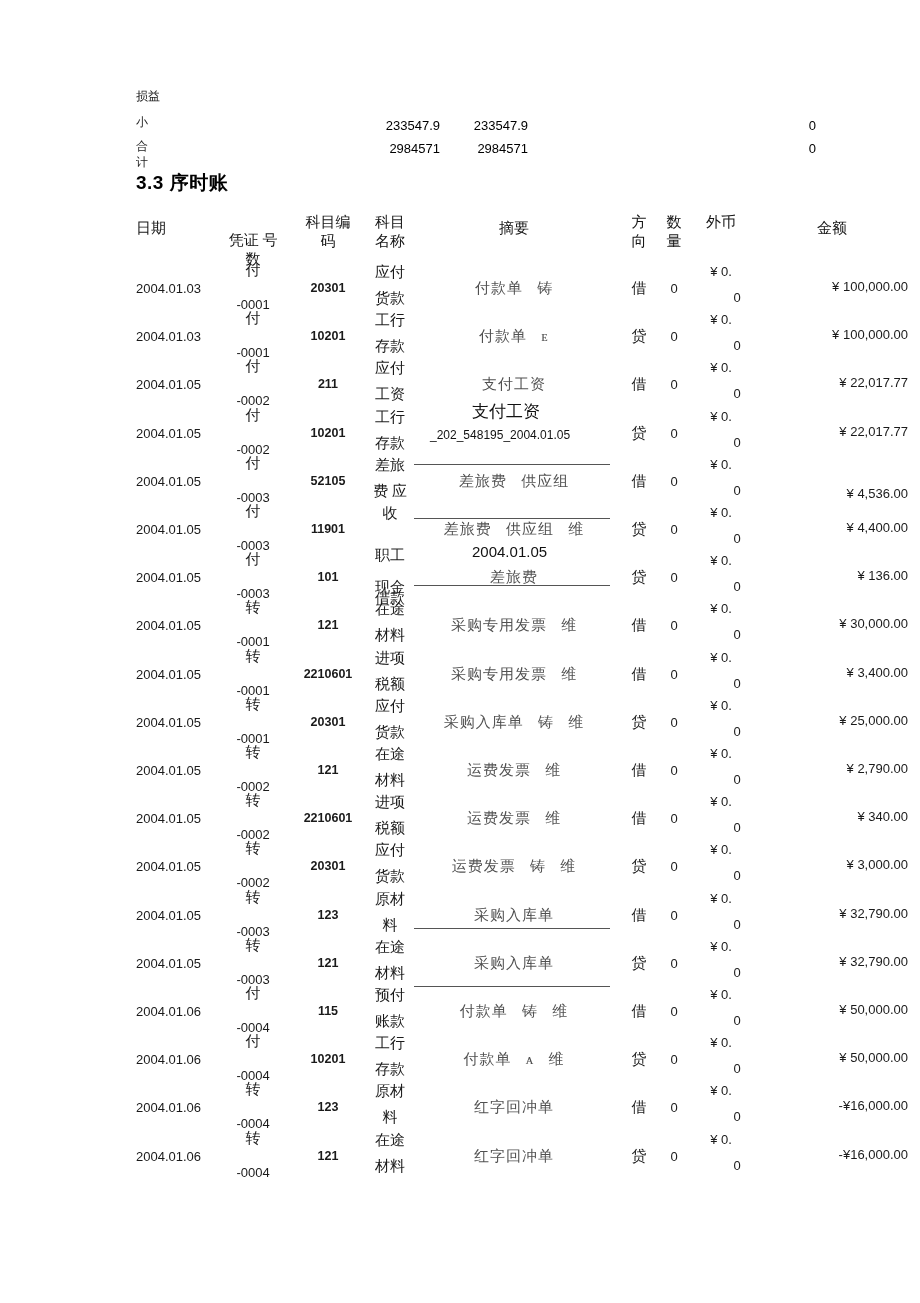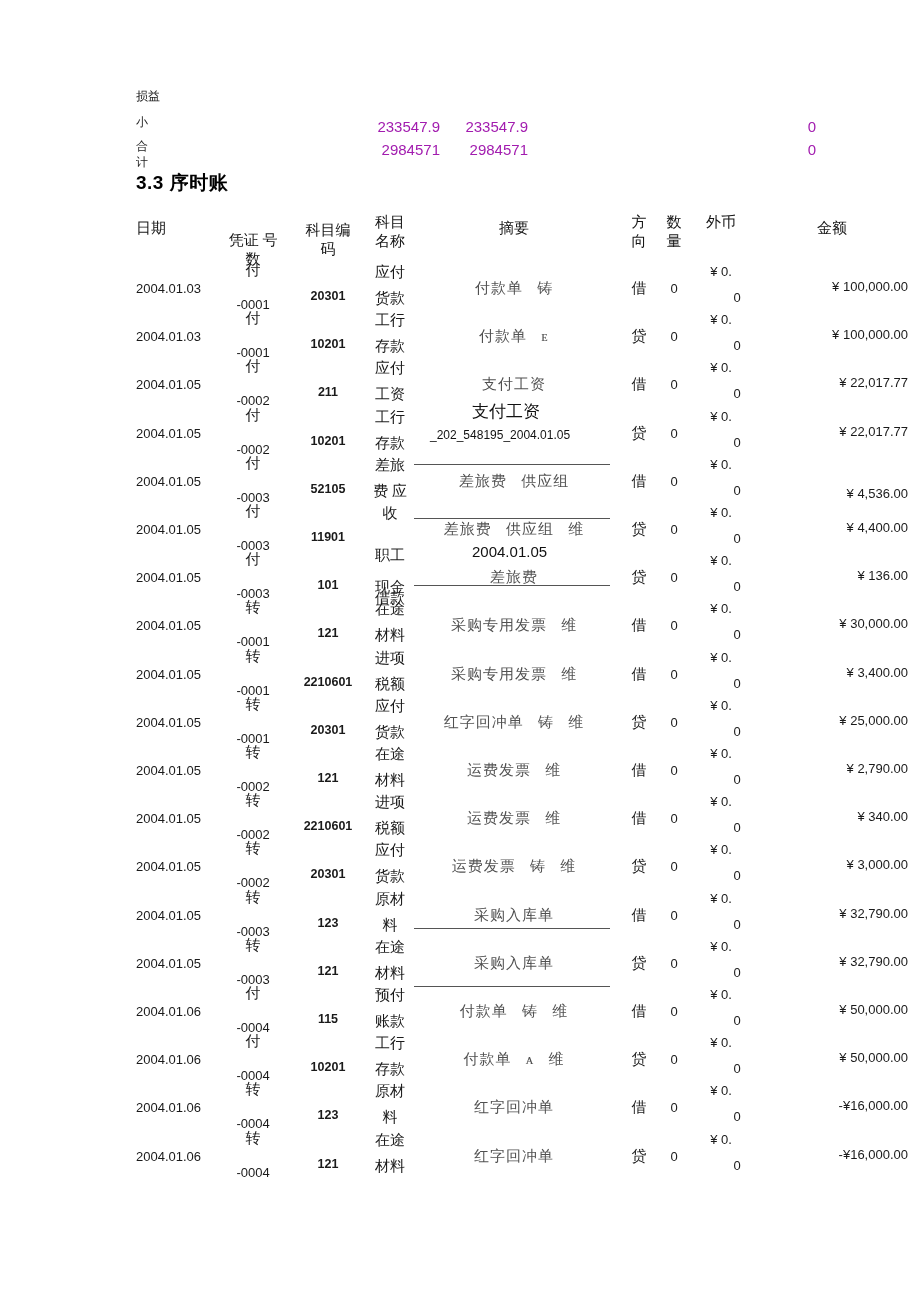--- a/index.html
+++ b/index.html
@@ -28,23 +28,23 @@
     position: absolute;
     left: 136px;
     font-family: "Liberation Serif", "DejaVu Serif", serif;
     font-size: 12px;
     line-height: 16px;
     width: 46px;
     color: #1c1c1c;
   }
   .carry-num {
     position: absolute;
-    font-size: 15px;
+    font-size: 13px;
     text-align: right;
-    color: #a21caf;
+    color: #000000;
   }
 
   
   .section-heading {
     position: absolute;
     left: 136px;
     top: 170px;
     font-size: 19px;
     font-weight: bold;
     letter-spacing: 0.5px;
@@ -81,21 +81,21 @@
     font-size: 15px;
     color: #141414;
     position: absolute;
     white-space: pre-line;
     line-height: 19px;
   }
 
   
   .c-date   { left: 136px; width: 78px; text-align: left; }
   .c-vou    { left: 216px; width: 74px; text-align: center; }
-  .c-code   { left: 292px; width: 72px; text-align: center; margin-top: 8px; }
+  .c-code   { left: 292px; width: 72px; text-align: center; }
   .c-name   { left: 368px; width: 44px; text-align: center; line-height: 19px; }
   .c-sum    { left: 416px; width: 196px; text-align: center; }
   .c-dir    { left: 626px; width: 26px; text-align: center; }
   .c-qty    { left: 662px; width: 24px; text-align: center; }
   .c-fc     { left: 698px; width: 46px; text-align: center; line-height: 18px; }
   .c-amt    { left: 756px; width: 152px; text-align: right; }
 
   
   .faded {
     color: #2a2a2a;
@@ -282,21 +282,21 @@
         <div class="cell c-fc" style="top:14px; padding-left:16px;">0</div>
         <div class="cell c-amt" style="top:4px;">¥ 3,400.00</div>
       </div>
       <div class="jrow" style="top: 503.8px;">
         <div class="cell c-date" style="top:6px;">2004.01.05</div>
         <div class="cell cjk c-vou" style="top:-14px;">转</div>
         <div class="cell c-vou" style="top:22px;">-0001</div>
         <div class="cell c-code" style="top:6px; font-weight:bold; font-size:12.5px;">20301</div>
         <div class="cell cjk c-name" style="top:-12px;">应付</div>
         <div class="cell cjk c-name" style="top:14px;">货款</div>
-        <div class="cell cjk c-sum faded" style="top:4px;">红字回冲单   铸   维</div>
+        <div class="cell cjk c-sum faded" style="top:4px;">采购入库单   铸   维</div>
         <div class="cell cjk c-dir" style="top:4px;">贷</div>
         <div class="cell c-qty" style="top:6px;">0</div>
         <div class="cell c-fc" style="top:-12px;">¥ 0.</div>
         <div class="cell c-fc" style="top:14px; padding-left:16px;">0</div>
         <div class="cell c-amt" style="top:4px;">¥ 25,000.00</div>
       </div>
       <div class="jrow" style="top: 552px;">
         <div class="cell c-date" style="top:6px;">2004.01.05</div>
         <div class="cell cjk c-vou" style="top:-14px;">转</div>
         <div class="cell c-vou" style="top:22px;">-0002</div>

